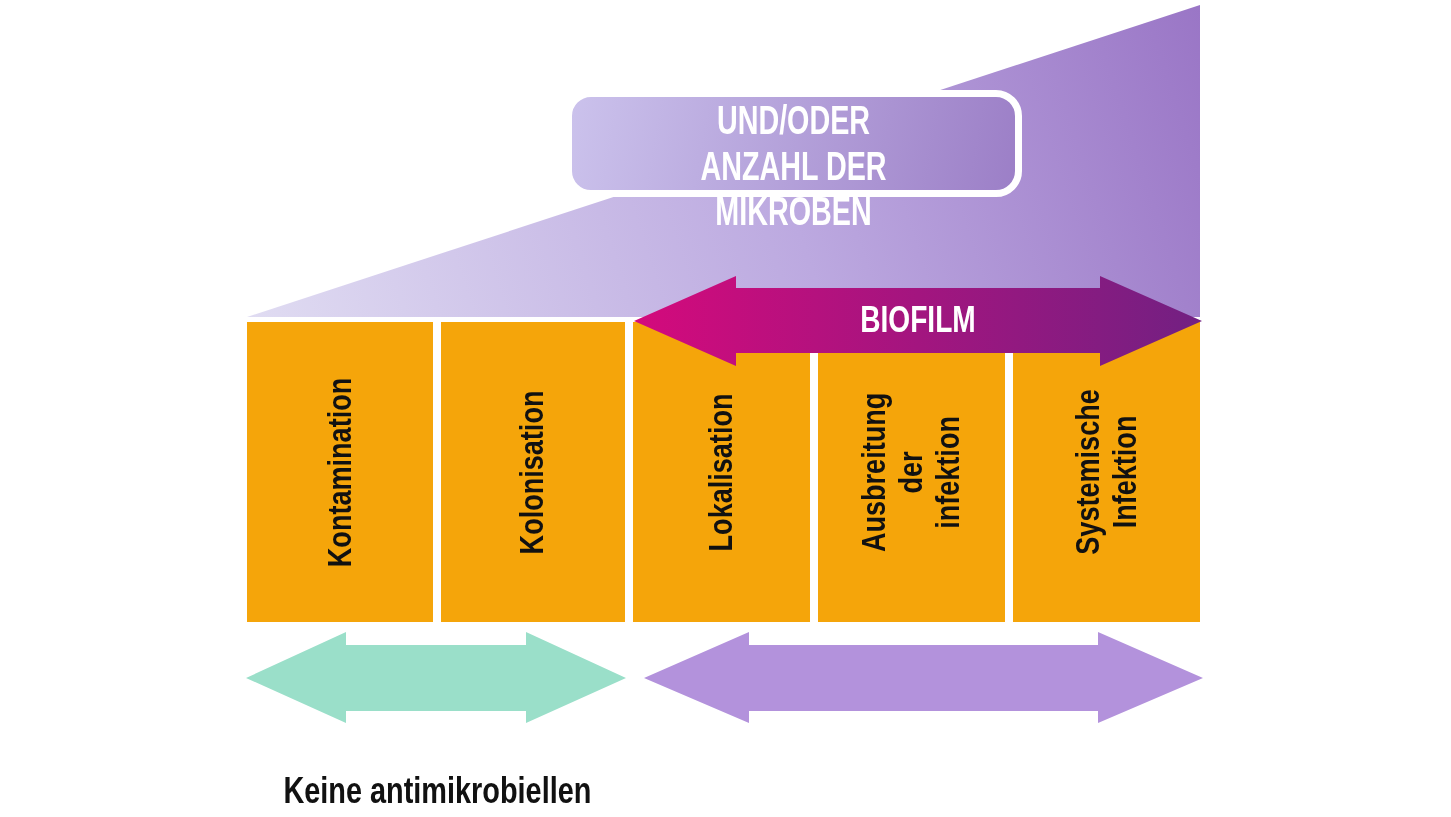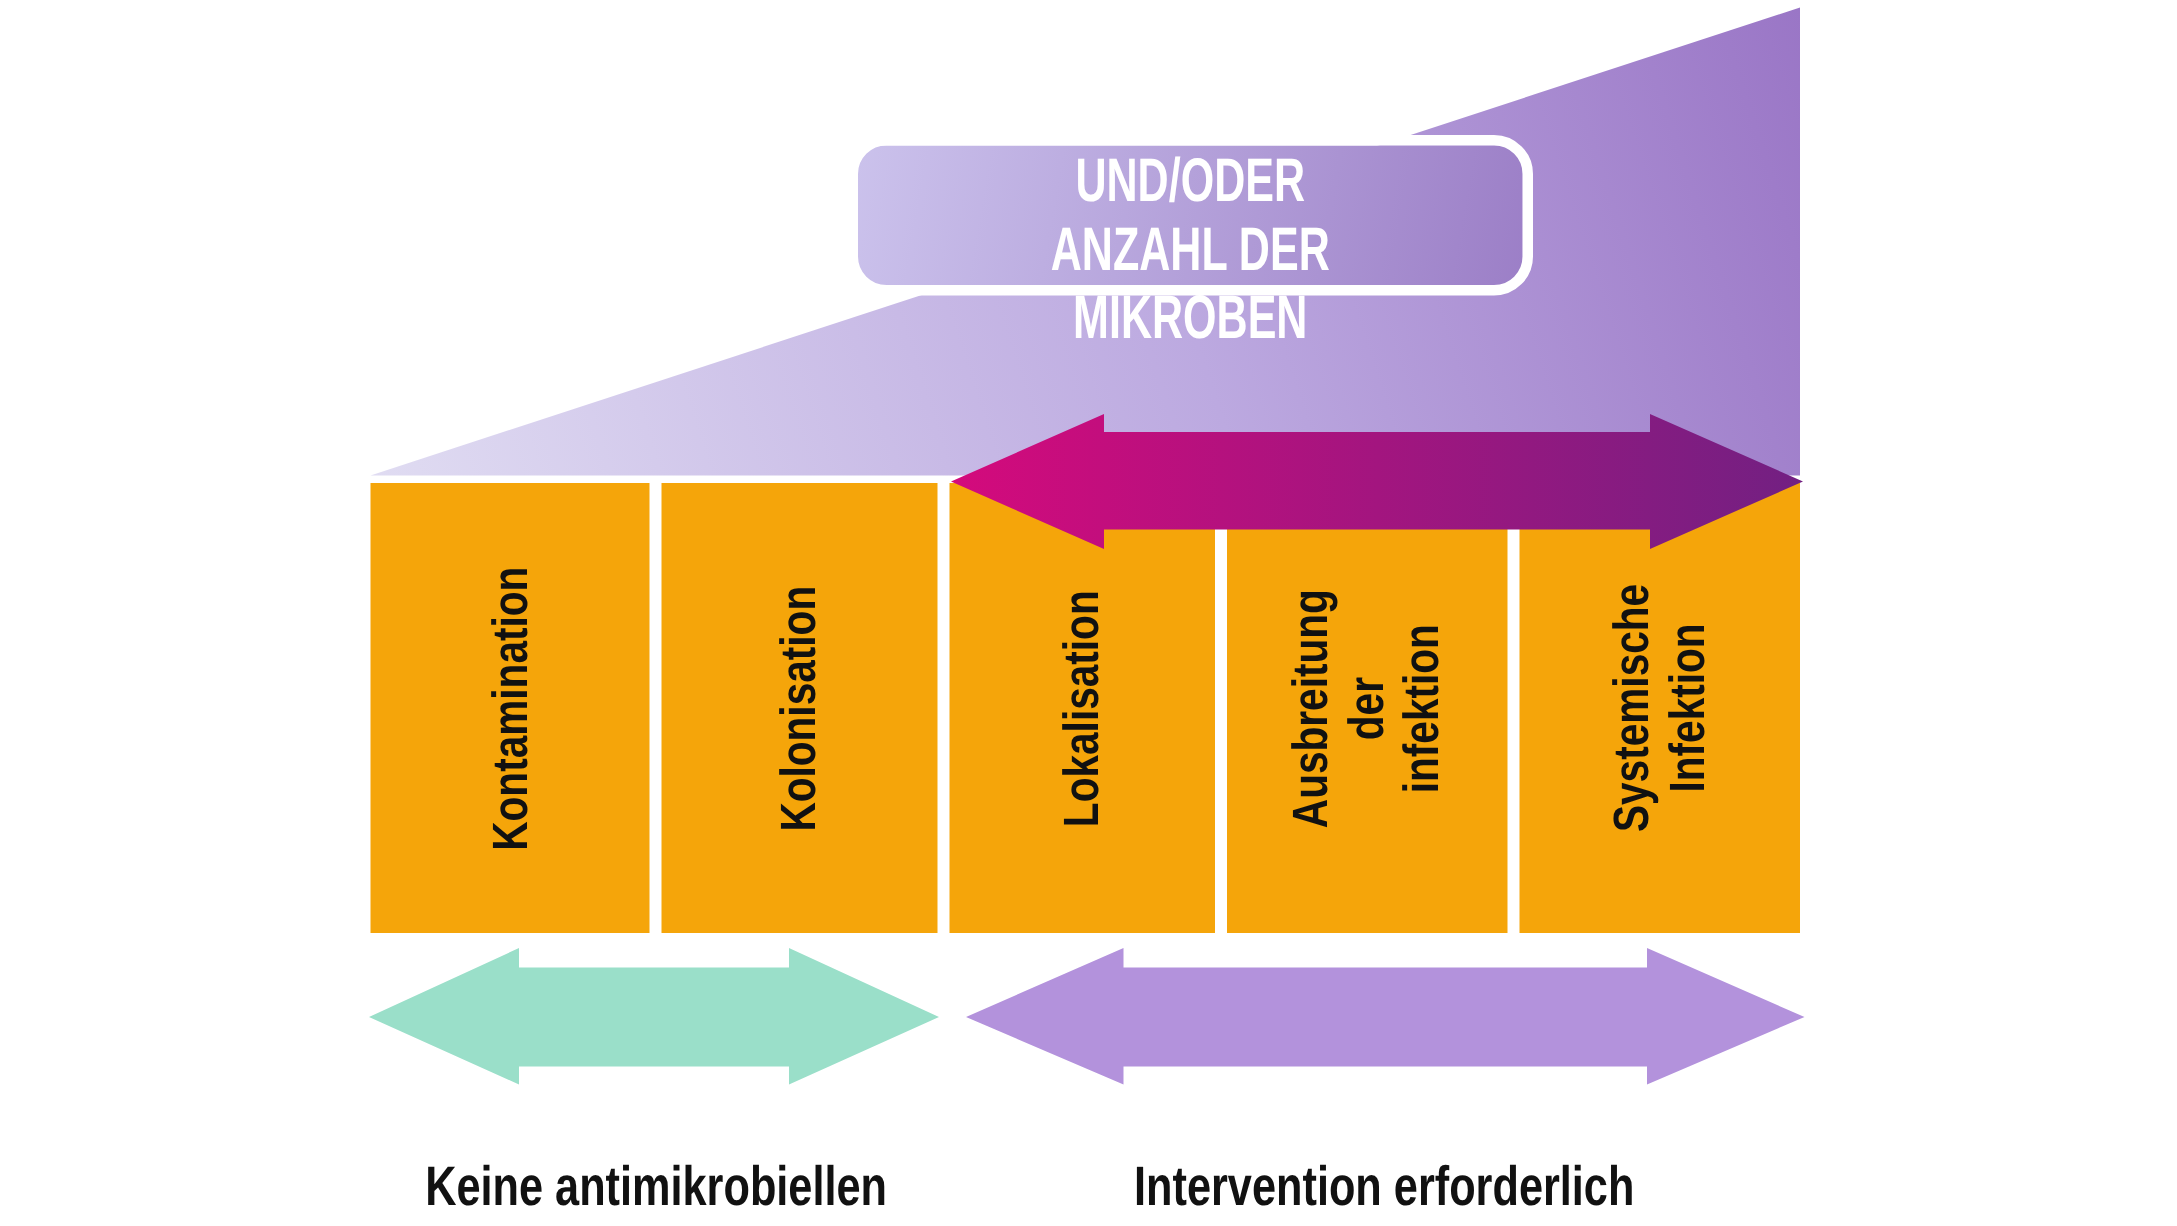--- a/index.html
+++ b/index.html
@@ -137,22 +137,22 @@
       </linearGradient>
     </defs>
 
     <polygon fill="url(#biofilmGrad)" points="634,321 736,276 736,288 1100,288 1100,276 1202,321 1100,366 1100,353 736,353 736,366"></polygon>
 
     <polygon fill="#9ADFC9" points="246,678 346,632 346,645 526,645 526,632 626,678 526,723 526,711 346,711 346,723"></polygon>
 
     <polygon fill="#B392DC" points="644,678 749,632 749,645 1098,645 1098,632 1203,678 1098,723 1098,711 749,711 749,723"></polygon>
   </svg>
 
+  <div class="biofilm-text">
+    <span>BIOFILM</span>
+  </div>
 
   <div class="caption caption-left">
     <span class="caption-inner">Keine antimikrobiellen
 Wirkstoffe indiziert</span>
   </div>
-  <div class="caption caption-right">
-    <span class="caption-inner">Intervention erforderlich</span>
-  </div>
 
 </div>
 
 </body></html>

